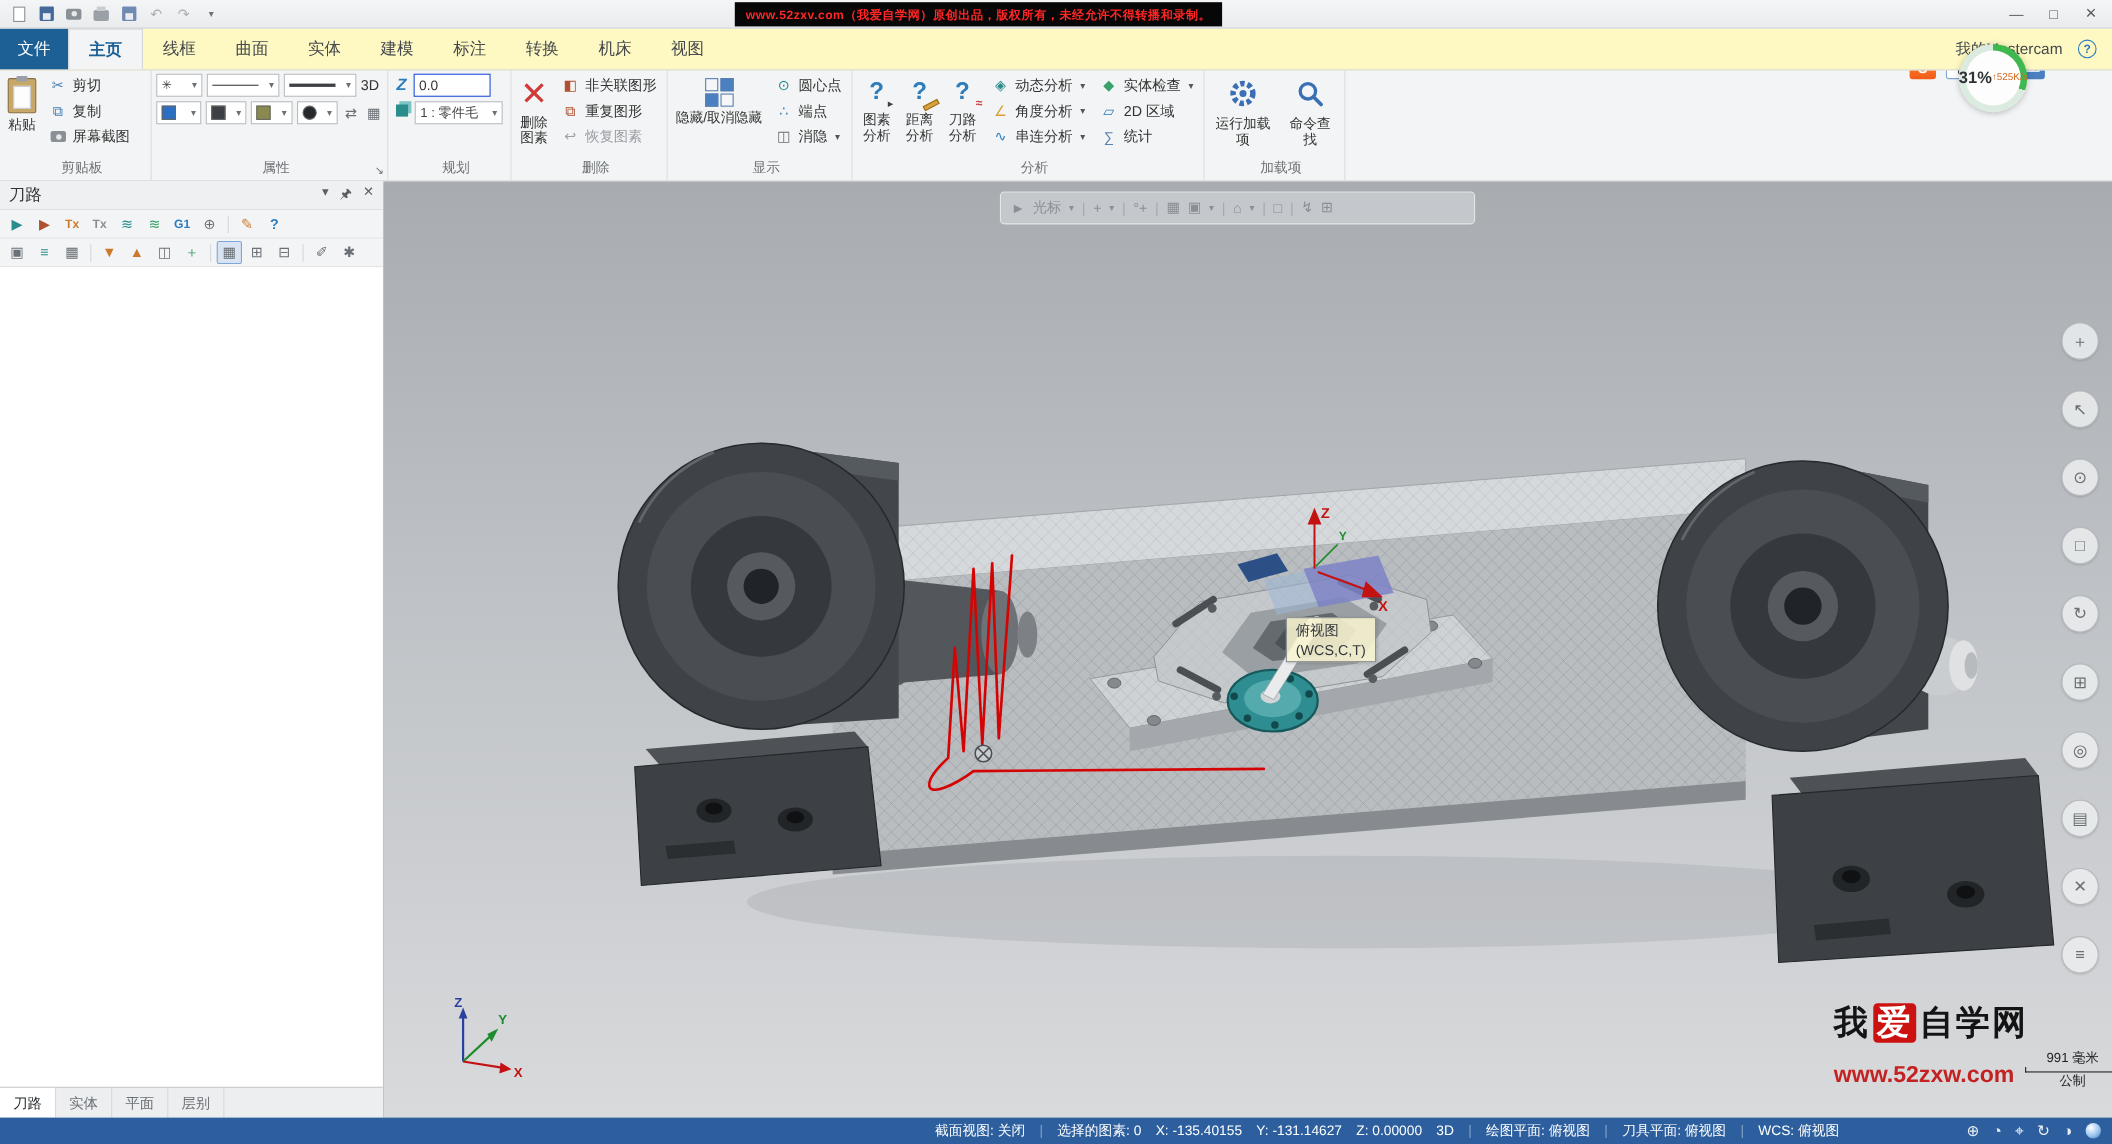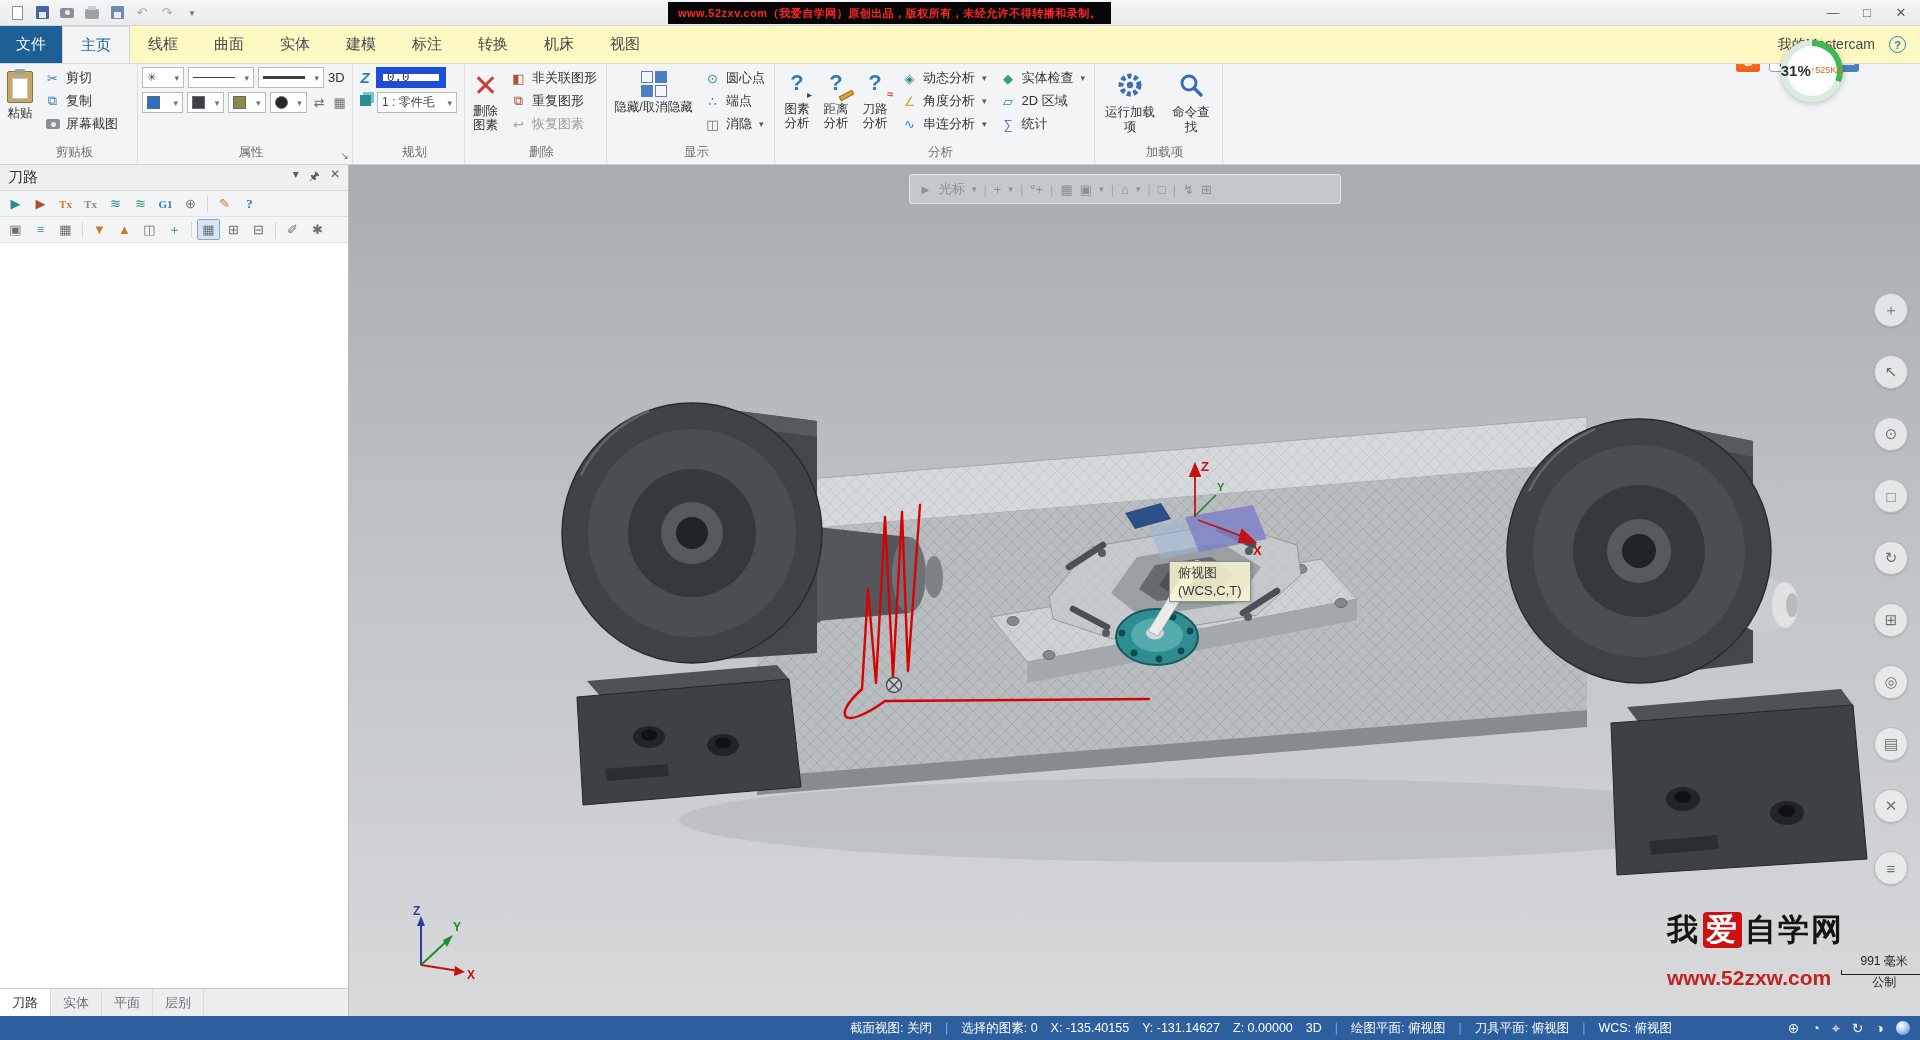--- a/index.html
+++ b/index.html
@@ -26,21 +26,21 @@
   #winctl{position:absolute;right:2px;top:0;display:flex;}
   #winctl span{width:34px;height:24px;display:flex;align-items:center;justify-content:center;
     color:#555a5e;font-size:13px;}
 
   
   #tabrow{position:absolute;left:0;top:26px;width:1920px;height:38px;background:#fef9c3;
     border-bottom:1px solid #d8dadc;display:flex;align-items:stretch;z-index:10;}
   #filetab{width:62px;background:#1d6096;color:#fff;font-size:15px;display:flex;
     align-items:center;justify-content:center;}
   .mtab{padding:0 18px;display:flex;align-items:center;font-size:15px;color:#45494d;}
-  .mtab.active{background:#f3f4f5;color:#1d6096;font-weight:normal;
+  .mtab.active{background:#f3f4f5;color:#1d6096;font-weight:bold;
     border:1px solid #d5d7d9;border-bottom:none;}
   #tabrow-right{margin-left:auto;display:flex;align-items:center;gap:14px;padding-right:14px;}
   #mymastercam{font-size:14px;color:#45494d;}
   #helpicon{width:17px;height:17px;border:1.5px solid #2d7dbd;border-radius:50%;color:#2d7dbd;
     font-size:11px;font-weight:bold;display:flex;align-items:center;justify-content:center;}
 
   
   #netbadge{position:absolute;left:1781px;top:40px;width:62px;height:62px;border-radius:50%;
     background:conic-gradient(#3fb94f 0 31%, #dcebdf 31% 100%);z-index:60;
     display:flex;align-items:center;justify-content:center;
@@ -67,22 +67,22 @@
   .ico-clip{width:26px;height:32px;background:#c7a868;border:1px solid #8a6f42;border-radius:2px;position:relative;}
   .ico-clip::before{content:"";position:absolute;left:4px;top:6px;right:4px;bottom:3px;background:#fdfdfd;border:1px solid #c5c8cb;}
   .ico-clip::after{content:"";position:absolute;left:7px;top:-3px;width:10px;height:5px;background:#9aa0a5;border-radius:1px;}
   .combo{height:21px;background:#fff;border:1px solid #b8bcc0;display:flex;align-items:center;
     justify-content:space-between;padding:0 4px;font-size:12px;color:#444;}
   .combo .arrow{color:#6a7075;font-size:9px;margin-left:3px;}
   .lineprev{display:inline-block;width:42px;border-top:1.5px solid #3c4044;}
   .lineprev.thick{border-top-width:3px;}
   .swatch{width:13px;height:13px;border:1px solid #666;display:inline-block;}
   .zlabel{color:#2d7dbd;font-weight:bold;font-style:italic;font-size:15px;width:16px;text-align:center;}
-  .zinput{width:70px;height:21px;border:7px solid #1d4ed8;font-size:12.5px;padding:0 4px;color:#333;
-    font-family:Liberation Mono, monospace;}
+  .zinput{width:70px;height:21px;border:1px solid #1d4ed8;font-size:12.5px;padding:0 4px;color:#333;
+    font-family:Liberation Sans, sans-serif;}
   .bigx{font-size:30px;font-weight:bold;color:#cf3a3a;line-height:30px;}
   .gridico{display:grid;grid-template-columns:12px 12px;grid-template-rows:12px 12px;gap:2px;}
   .gridico i{border:1px solid #5b7fae;}
   .gridico i.b{background:#4a7fc1;}
   .gridico i.w{background:#f4f6f8;}
   .q-ico{position:relative;width:30px;height:28px;display:flex;align-items:flex-start;justify-content:center;}
   .q-mark{font-size:22px;font-weight:bold;color:#2d7dbd;line-height:24px;}
   .sub-cursor{position:absolute;right:0;bottom:-1px;font-size:10px;color:#3c4044;}
   .sub-ruler{position:absolute;right:-3px;bottom:1px;width:15px;height:5px;background:#d9a23c;
     border:1px solid #9a7020;transform:rotate(-28deg);}
@@ -90,21 +90,21 @@
   .launcher{position:absolute;right:3px;bottom:3px;font-size:10px;color:#6d7276;}
   #imeicons{position:absolute;left:1736px;top:50px;display:flex;gap:9px;align-items:center;}
   .ime{width:24px;height:22px;border-radius:3px;display:flex;align-items:center;justify-content:center;font-size:13px;}
   .ime.s{background:linear-gradient(#ff8a2a,#f25c1a);color:#fff;font-weight:bold;}
   .ime.zh{background:#fff;border:1px solid #7da7d9;color:#333;}
   .ime.moon{background:#2b3f66;color:#e8ecf2;}
   .ime.kb{background:#4a7fc1;color:#fff;font-size:11px;}
 
   
   #main{position:absolute;left:0;top:165px;width:1920px;height:851px;display:flex;}
-  #sidebar{width:349px;background:#fff;border-right:1px solid #b9bdc0;display:flex;flex-direction:column;font-family:Liberation Serif, serif;}
+  #sidebar{width:349px;background:#fff;border-right:1px solid #b9bdc0;display:flex;flex-direction:column;}
   #panelheader{height:26px;background:#eef0f2;border-bottom:1px solid #dcdee0;display:flex;
     align-items:center;padding:0 8px;}
   #paneltitle{font-size:15px;color:#2f3338;}
   #panelheader .hicons{margin-left:auto;display:flex;gap:10px;color:#5a5f63;font-size:12px;}
   .ptoolbar{height:26px;background:#f3f4f6;border-bottom:1px solid #e0e2e4;display:flex;
     align-items:center;padding:0 4px;gap:2px;}
   .ti{width:23px;height:21px;display:flex;align-items:center;justify-content:center;font-size:13px;
     border-radius:2px;color:#6a7075;}
   .ti.pressed{background:#d8e4f2;border:1px solid #7da7d9;}
   .tsep{width:1px;height:16px;background:#d5d8da;margin:0 3px;}

